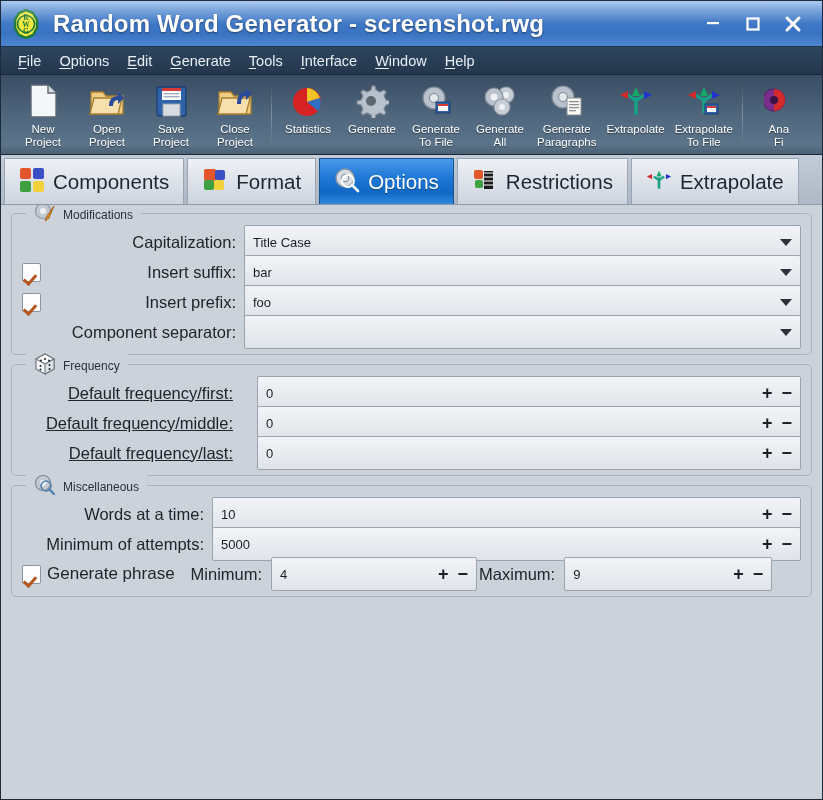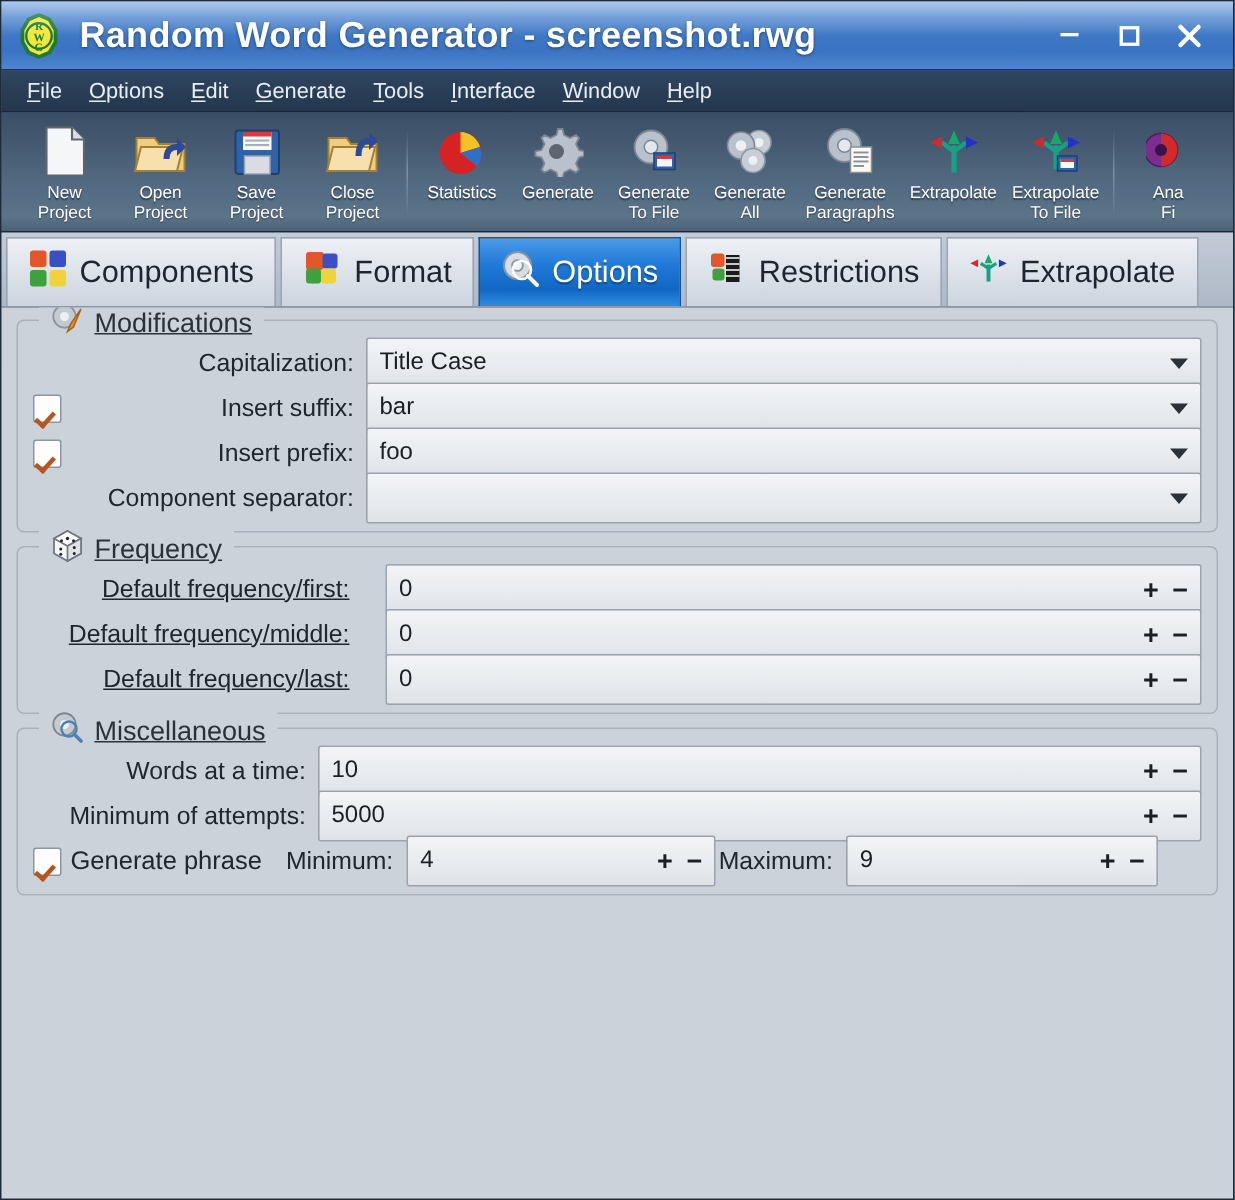--- a/index.html
+++ b/index.html
@@ -128,21 +128,21 @@
     border-radius: 5px;
     margin-bottom: 9px;
     padding: 18px 10px 10px 10px;
     background: transparent;
   }
   .gb-title {
     position: absolute; top: -12px; left: 14px;
     display: flex; align-items: center; gap: 7px;
     background: #ccd2da; padding: 0 8px;
   }
-  .gb-title .gb-text { font-size: 18px; color: #2a3139; text-decoration: underline; }
+  .gb-title .gb-text { font-size: 12px; color: #2a3139; }
 
   .row { display: flex; align-items: center; height: 20px; margin-bottom: 10px; }
   .row:last-child { margin-bottom: 2px; }
 
   .chk {
     width: 19px; height: 19px; flex: 0 0 19px;
     background: #fdfdfd; border: 1px solid #8c96a2;
     border-radius: 2px; position: relative; margin-right: 6px;
     cursor: default;
   }
@@ -162,21 +162,21 @@
   .field {
     flex: 1 1 auto; height: 34px;
     background: linear-gradient(180deg,#f2f4f7 0%, #e7eaee 60%, #dfe3e8 100%);
     border: 1px solid #9ba3ae;
     border-radius: 2px;
     display: flex; align-items: center;
     padding: 0 8px;
     position: relative;
     cursor: text;
   }
-  .field .val { font-size: 16px; color: #1a1f25; flex: 1 1 auto; overflow: hidden; white-space: nowrap; }
+  .field .val { font-size: 13px; color: #1a1f25; flex: 1 1 auto; overflow: hidden; white-space: nowrap; }
   .caret-down {
     width: 0; height: 0; margin-left: 6px;
     border-left: 6px solid transparent; border-right: 6px solid transparent;
     border-top: 7px solid #2b3138;
     cursor: default;
   }
   .spin { display: flex; align-items: center; gap: 9px; margin-left: 6px; }
   .spin span { font-size: 18px; font-weight: bold; color: #1a1f25; line-height: 16px; cursor: default; }
 
   .lbl-inline { font-size: 16.5px; color: #20262d; white-space: nowrap; margin: 0 9px 0 2px; }

